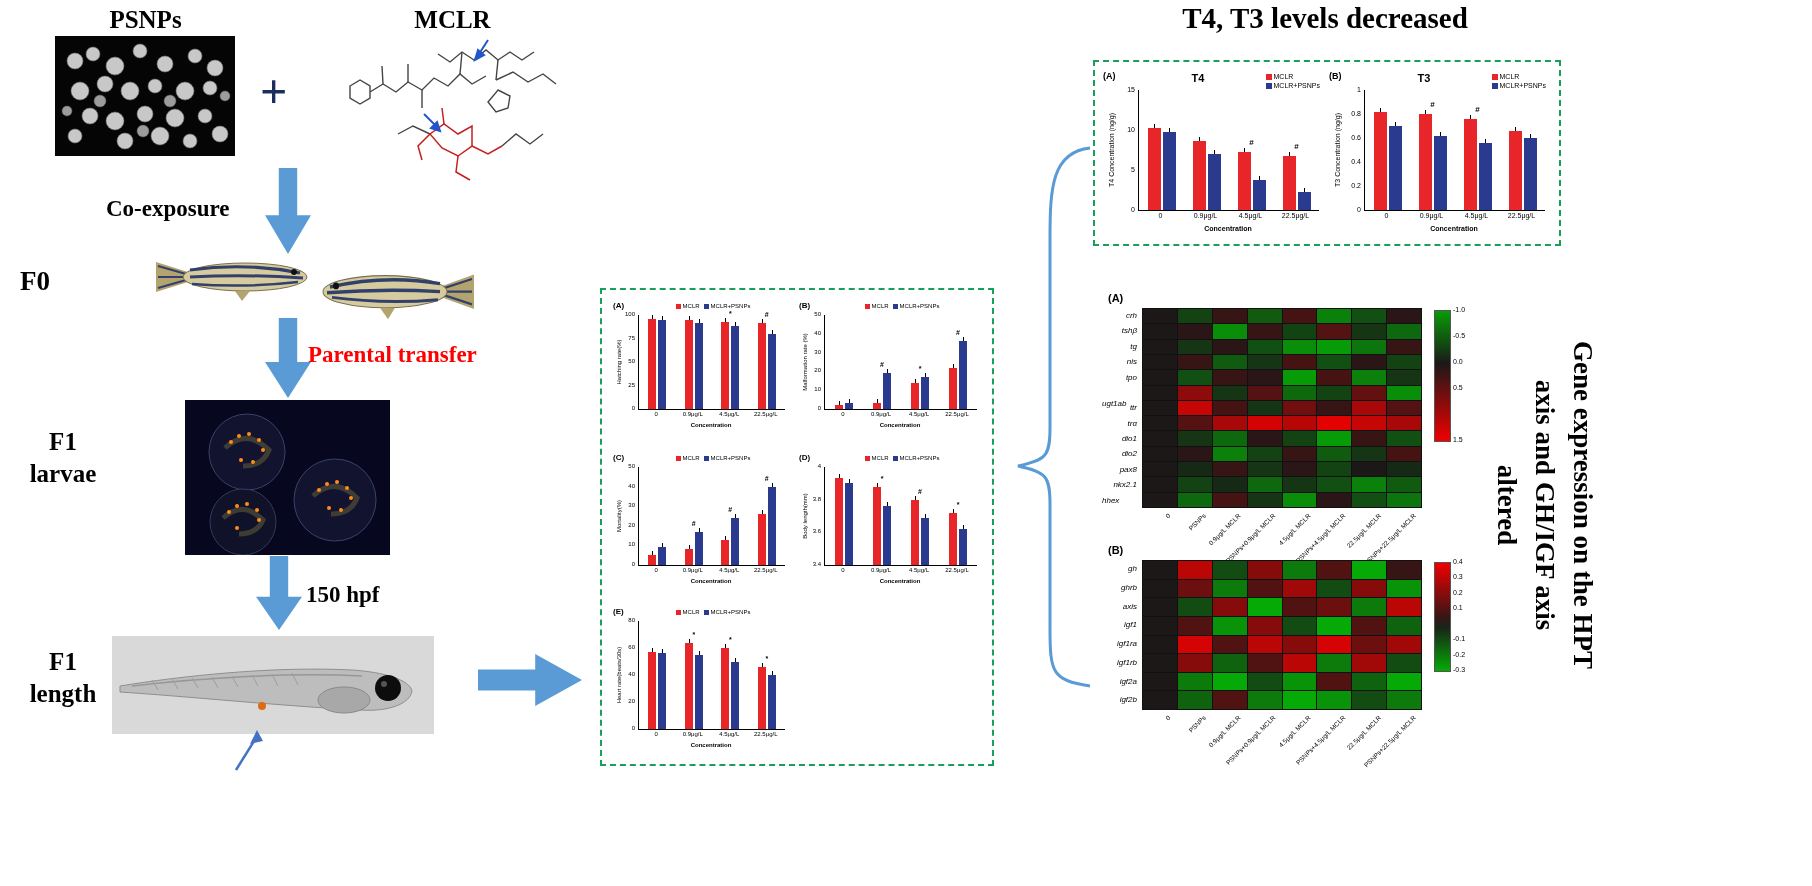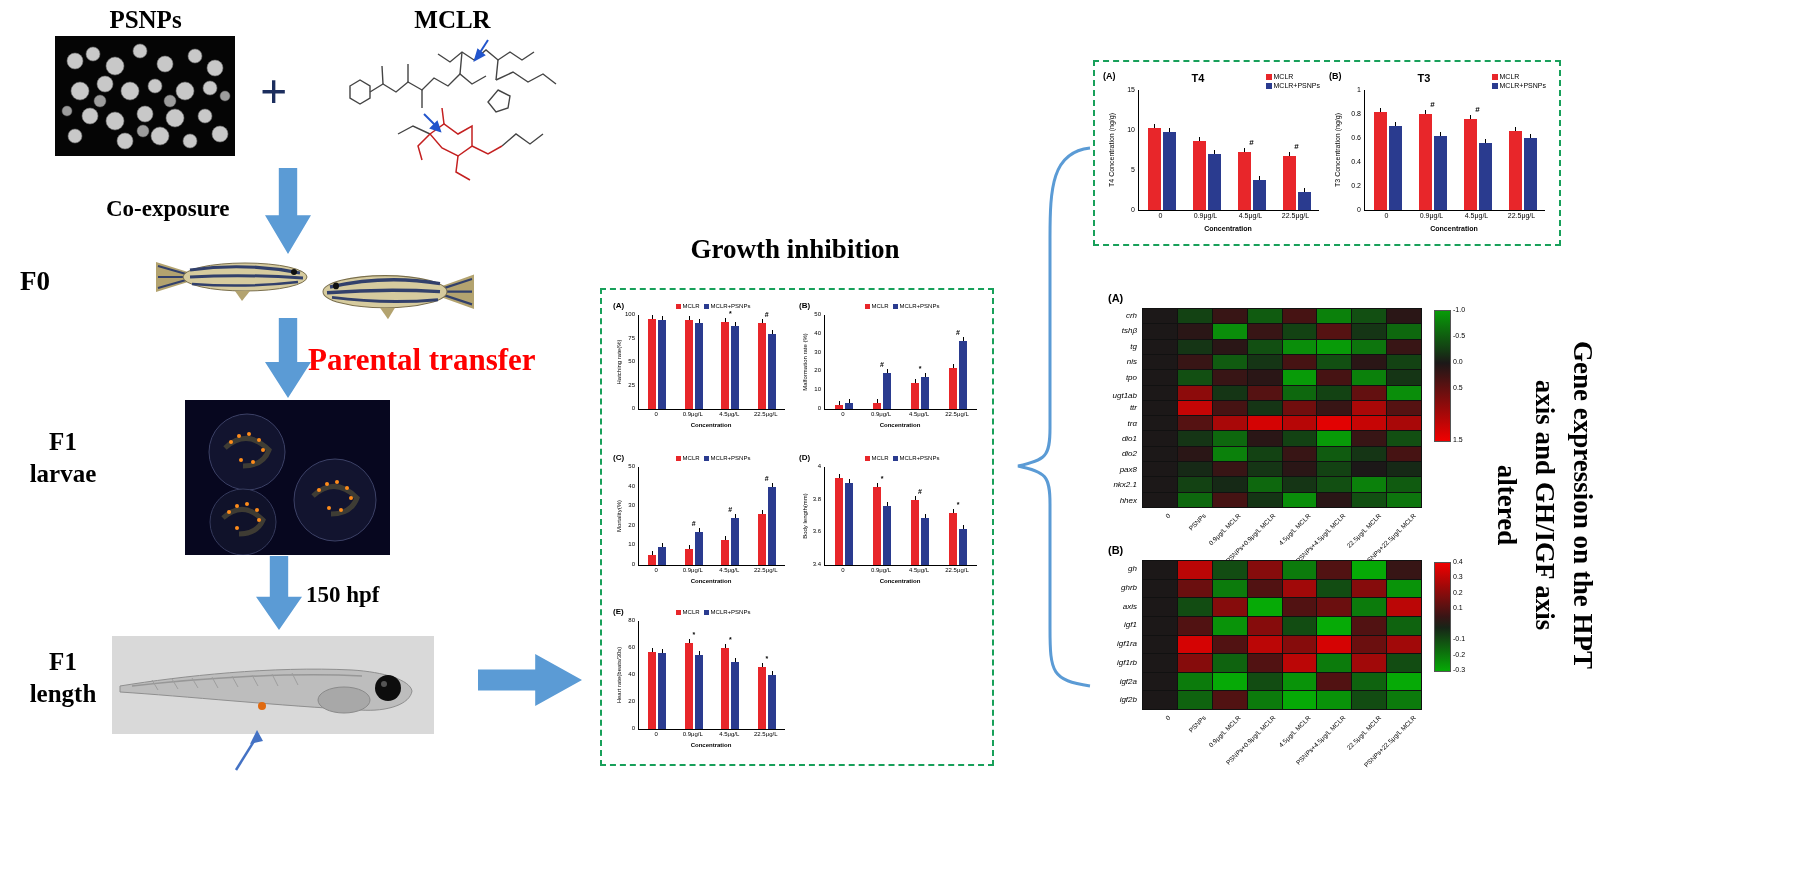--- a/index.html
+++ b/index.html
@@ -109,21 +109,21 @@
         <path d="M42,38 Q95,42 148,36" stroke="#32406b" stroke-width="2.5" fill="none"></path>
         <circle cx="144" cy="26" r="3" fill="#101010"></circle>
         <polygon points="85,45 100,45 92,55" fill="#b3a36f"></polygon>
       </g>
       <use href="#zfish" transform="translate(330,10) scale(-1,1.15)"></use>
     </svg>
   </div>
 
   <div class="big-arrow-down" style="left:265px;top:318px;width:46px;height:80px"></div>
 
-  <div class="abs serif-bold" style="left:308px;top:342px;font-size:31px;color:#ff0000">Parental transfer</div>
+  <div class="abs serif-bold" style="left:308px;top:342px;font-size:23px;color:#ff0000">Parental transfer</div>
 
   <div class="abs serif-bold" style="left:8px;top:426px;width:110px;text-align:center;font-size:25px;line-height:32px">
     <span style="display:block">F1</span>
     <span style="display:block">larvae</span>
   </div>
 
   <div class="img-frame" style="left:185px;top:400px;width:205px;height:155px">
     <svg width="205" height="155" viewBox="0 0 205 155">
       <rect width="205" height="155" fill="#07071f"></rect>
       <circle cx="62" cy="52" r="38" fill="#12142f" stroke="#3c4166" stroke-width="1"></circle>
@@ -181,21 +181,20 @@
     </svg>
   </div>
 
   <svg class="abs" style="left:228px;top:726px" width="50" height="48" viewBox="0 0 50 48">
     <line x1="8" y1="44" x2="28" y2="12" stroke="#4472c4" stroke-width="2.5"></line>
     <polygon points="22,18 29,4 35,15" fill="#4472c4"></polygon>
   </svg>
 
   <div class="big-arrow-right" style="left:478px;top:654px;width:104px;height:52px"></div>
 
-  <div class="abs serif-bold" style="left:640px;top:234px;width:310px;text-align:center;font-size:27px">Growth inhibition</div>
 
   <div class="dashed-box" style="left:600px;top:288px;width:390px;height:474px"></div>
 
   <div class="chart" style="left:612px;top:300px;width:176px;height:128px">
       <div style="position:absolute;left:1px;top:1px;font-weight:bold;font-size:8px">(A)</div>
       <div style="position:absolute;top:2px;left:26px;width:146px;justify-content:center;display:flex;align-items:center;font-size:6px;line-height:8px;">
         <span style="display:inline-block;width:5px;height:5px;background:#e8262a;margin:0 2px 0 4px"></span>
         <span>MCLR</span>
         <span style="display:inline-block;width:5px;height:5px;background:#2a3b8f;margin:0 2px 0 4px"></span>
         <span>MCLR+PSNPs</span>
@@ -481,20 +480,21 @@
       </div>
       <div style="position:absolute;left:26px;top:125px;width:146px;display:flex;font-size:6px">
         <div style="flex:1;text-align:center">0</div>
         <div style="flex:1;text-align:center">0.9μg/L</div>
         <div style="flex:1;text-align:center">4.5μg/L</div>
         <div style="flex:1;text-align:center">22.5μg/L</div>
       </div>
       <div style="position:absolute;left:26px;bottom:0;width:146px;text-align:center;font-weight:bold;font-size:6px">Concentration</div>
     </div>
 
+  <div class="abs serif-bold" style="left:1095px;top:2px;width:460px;text-align:center;font-size:29px">T4, T3 levels decreased</div>
 
   <div class="dashed-box" style="left:1093px;top:60px;width:464px;height:182px"></div>
 
   <div class="chart" style="left:1102px;top:70px;width:220px;height:162px">
       <div style="position:absolute;left:1px;top:1px;font-weight:bold;font-size:9px">(A)</div>
       <div style="position:absolute;left:36px;top:2px;width:120px;text-align:center;font-weight:bold;font-size:11px">T4</div>
       <div style="position:absolute;top:2px;right:2px;display:flex;align-items:center;font-size:7px;line-height:9px;flex-direction:column;align-items:flex-start;">
         <span style="display:flex;align-items:center"><span style="display:inline-block;width:6px;height:6px;background:#e8262a;margin-right:2px"></span>MCLR</span>
         <span style="display:flex;align-items:center"><span style="display:inline-block;width:6px;height:6px;background:#2a3b8f;margin-right:2px"></span>MCLR+PSNPs</span>
       </div>
@@ -610,28 +610,28 @@
     <path d="M90,20 C52,24 50,60 50,110 L50,300 C50,328 46,332 18,338 C46,344 50,348 50,376 L50,500 C50,545 52,552 90,558" stroke="#5b9bd5" stroke-width="3" fill="none"></path>
   </svg>
 
   <div class="chart" style="left:1102px;top:292px;width:410px;height:272px">
       <div style="position:absolute;left:6px;top:0;font-weight:bold;font-size:11px">(A)</div>
       <div style="position:absolute;left:0;width:35px;top:16px;height:15.384615384615385px;line-height:15.384615384615385px;text-align:right;font-style:italic;font-size:8px">crh</div>
       <div style="position:absolute;left:0;width:35px;top:31.384615384615387px;height:15.384615384615385px;line-height:15.384615384615385px;text-align:right;font-style:italic;font-size:8px">tshβ</div>
       <div style="position:absolute;left:0;width:35px;top:46.769230769230774px;height:15.384615384615385px;line-height:15.384615384615385px;text-align:right;font-style:italic;font-size:8px">tg</div>
       <div style="position:absolute;left:0;width:35px;top:62.15384615384615px;height:15.384615384615385px;line-height:15.384615384615385px;text-align:right;font-style:italic;font-size:8px">nis</div>
       <div style="position:absolute;left:0;width:35px;top:77.53846153846155px;height:15.384615384615385px;line-height:15.384615384615385px;text-align:right;font-style:italic;font-size:8px">tpo</div>
-      <div style="position:absolute;left:0;width:35px;top:96px;height:15.384615384615385px;line-height:15.384615384615385px;text-align:right;font-style:italic;font-size:8px">ugt1ab</div>
+      <div style="position:absolute;left:0;width:35px;top:104px;height:15.384615384615385px;line-height:15.384615384615385px;text-align:left;font-style:italic;font-size:8px">ugt1ab</div>
       <div style="position:absolute;left:0;width:35px;top:108.3076923076923px;height:15.384615384615385px;line-height:15.384615384615385px;text-align:right;font-style:italic;font-size:8px">ttr</div>
       <div style="position:absolute;left:0;width:35px;top:123.6923076923077px;height:15.384615384615385px;line-height:15.384615384615385px;text-align:right;font-style:italic;font-size:8px">trα</div>
       <div style="position:absolute;left:0;width:35px;top:139.0769230769231px;height:15.384615384615385px;line-height:15.384615384615385px;text-align:right;font-style:italic;font-size:8px">dio1</div>
       <div style="position:absolute;left:0;width:35px;top:154.46153846153845px;height:15.384615384615385px;line-height:15.384615384615385px;text-align:right;font-style:italic;font-size:8px">dio2</div>
       <div style="position:absolute;left:0;width:35px;top:169.84615384615384px;height:15.384615384615385px;line-height:15.384615384615385px;text-align:right;font-style:italic;font-size:8px">pax8</div>
       <div style="position:absolute;left:0;width:35px;top:185.23076923076923px;height:15.384615384615385px;line-height:15.384615384615385px;text-align:right;font-style:italic;font-size:8px">nkx2.1</div>
-      <div style="position:absolute;left:0;width:35px;top:200.6153846153846px;height:15.384615384615385px;line-height:15.384615384615385px;text-align:right;font-style:italic;font-size:8px">hhex</div>
+      <div style="position:absolute;left:0;width:35px;top:200.6153846153846px;height:15.384615384615385px;line-height:15.384615384615385px;text-align:left;font-style:italic;font-size:8px">hhex</div>
       <div style="position:absolute;left:40px;top:16px;width:280px;height:200px;display:grid;grid-template-columns:repeat(8,1fr);grid-auto-rows:1fr;gap:1px;background:#111;border:1px solid #111;box-sizing:border-box">
         <div style="background:rgb(28,24,24)"></div>
         <div style="background:rgb(19,66,19)"></div>
         <div style="background:rgb(56,21,21)"></div>
         <div style="background:rgb(16,91,16)"></div>
         <div style="background:rgb(70,19,19)"></div>
         <div style="background:rgb(11,129,11)"></div>
         <div style="background:rgb(18,79,18)"></div>
         <div style="background:rgb(42,22,22)"></div>
         <div style="background:rgb(28,24,24)"></div>

